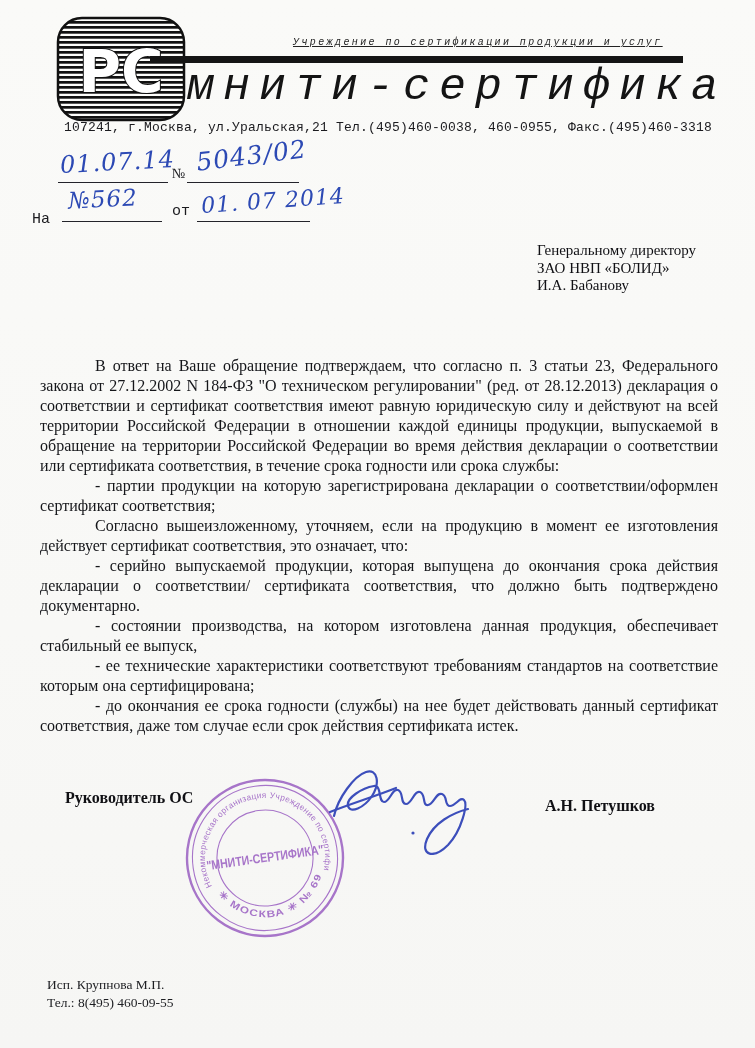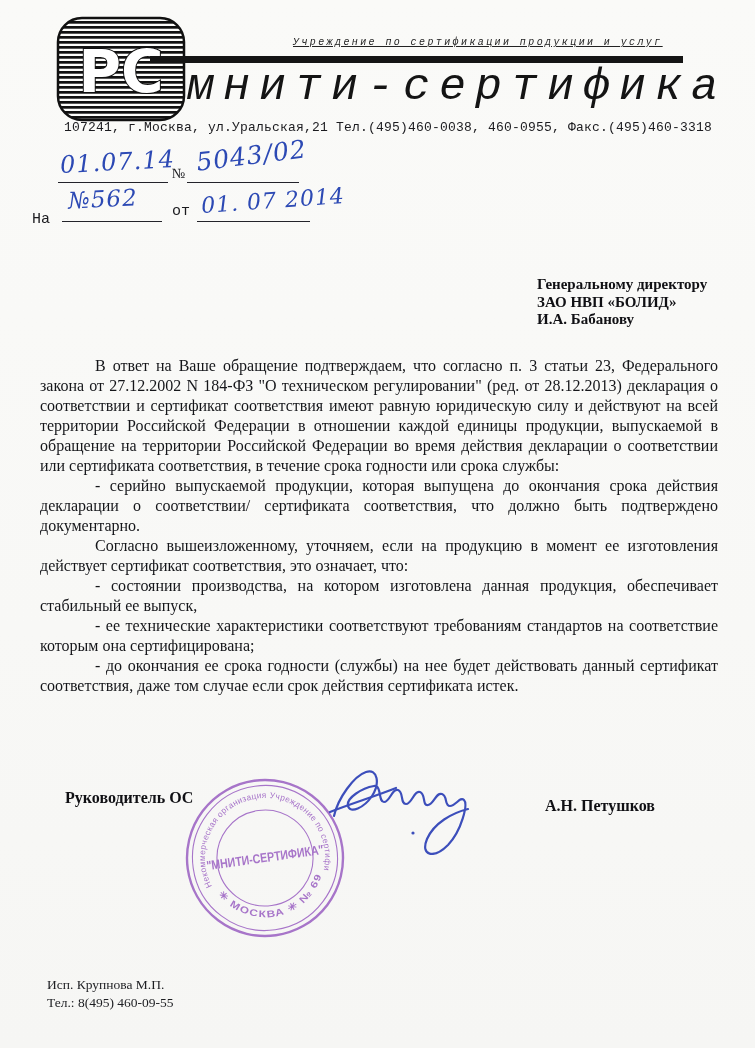--- a/index.html
+++ b/index.html
@@ -26,21 +26,21 @@
   }
   
   .ref-label{font-family:"Liberation Mono","DejaVu Sans Mono",monospace;font-size:15px;color:#1b1b1f;}
   .numero{font-size:14px;color:#1b1b1f;font-family:"Liberation Serif",serif;}
   .uline{border-bottom:1.6px solid #23232a;height:0;}
   .hand{
     font-family:"DejaVu Serif","Liberation Serif",serif;font-style:italic;
     color:#2c49b4;white-space:nowrap;letter-spacing:1px;
   }
   
-  .recipient{font-weight:bold;font-size:15px;line-height:17.5px;color:#101014;margin-top:34px;}
+  .recipient{font-weight:normal;font-size:15px;line-height:17.5px;color:#101014;}
   
   .body-text{width:678px;font-size:16px;line-height:20px;text-align:justify;color:#15161a;}
   .body-text p{margin:0;text-indent:55px;}
   
   .sig-label{font-weight:bold;font-size:16px;color:#101014;white-space:nowrap;}
   
   .footer{font-size:13.5px;line-height:18px;color:#1d1e22;}
   .stamp{opacity:.85;transform:rotate(-8deg);}
   .signature-svg{opacity:.95;}
 </style>
@@ -82,22 +82,23 @@
   <div class="abs uline" style="left:197px;top:221px;width:113px;"></div>
 
   <div class="abs recipient" style="left:537px;top:242px;">
     <div>Генеральному директору</div>
     <div>ЗАО НВП «БОЛИД»</div>
     <div>И.А. Бабанову</div>
   </div>
 
   <div class="abs body-text" style="left:40px;top:356px;">
     <p>В ответ на Ваше обращение подтверждаем, что согласно п. 3 статьи 23, Федерального закона от 27.12.2002 N 184-ФЗ "О техническом регулировании" (ред. от 28.12.2013) декларация о соответствии и сертификат соответствия имеют равную юридическую силу и действуют на всей территории Российской Федерации в отношении каждой единицы продукции, выпускаемой в обращение на территории Российской Федерации во время действия декларации о соответствии или сертификата соответствия, в течение срока годности или срока службы:</p>
+    <p>- партии продукции на которую зарегистрирована декларации о соответствии/оформлен сертификат соответствия;</p>
+    <p>Согласно вышеизложенному, уточняем, если на продукцию в момент ее изготовления действует сертификат соответствия, это означает, что:</p>
     <p>- серийно выпускаемой продукции, которая выпущена до окончания срока действия декларации о соответствии/ сертификата соответствия, что должно быть подтверждено документарно.</p>
-    <p>Согласно вышеизложенному, уточняем, если на продукцию в момент ее изготовления действует сертификат соответствия, это означает, что:</p>
     <p>- состоянии производства, на котором изготовлена данная продукция, обеспечивает стабильный ее выпуск,</p>
     <p>- ее технические характеристики соответствуют требованиям стандартов на соответствие которым она сертифицирована;</p>
     <p>- до окончания ее срока годности (службы) на нее будет действовать данный сертификат соответствия, даже том случае если срок действия сертификата истек.</p>
   </div>
 
   <div class="abs sig-label" style="left:65px;top:789px;">Руководитель ОС</div>
   <div class="abs sig-label" style="left:545px;top:789px;margin-top:8px;">А.Н. Петушков</div>
 
   <svg class="abs stamp" style="left:183px;top:776px;" width="164" height="164" viewBox="0 0 164 164">
     <g stroke="#9a5fc2" fill="none">

